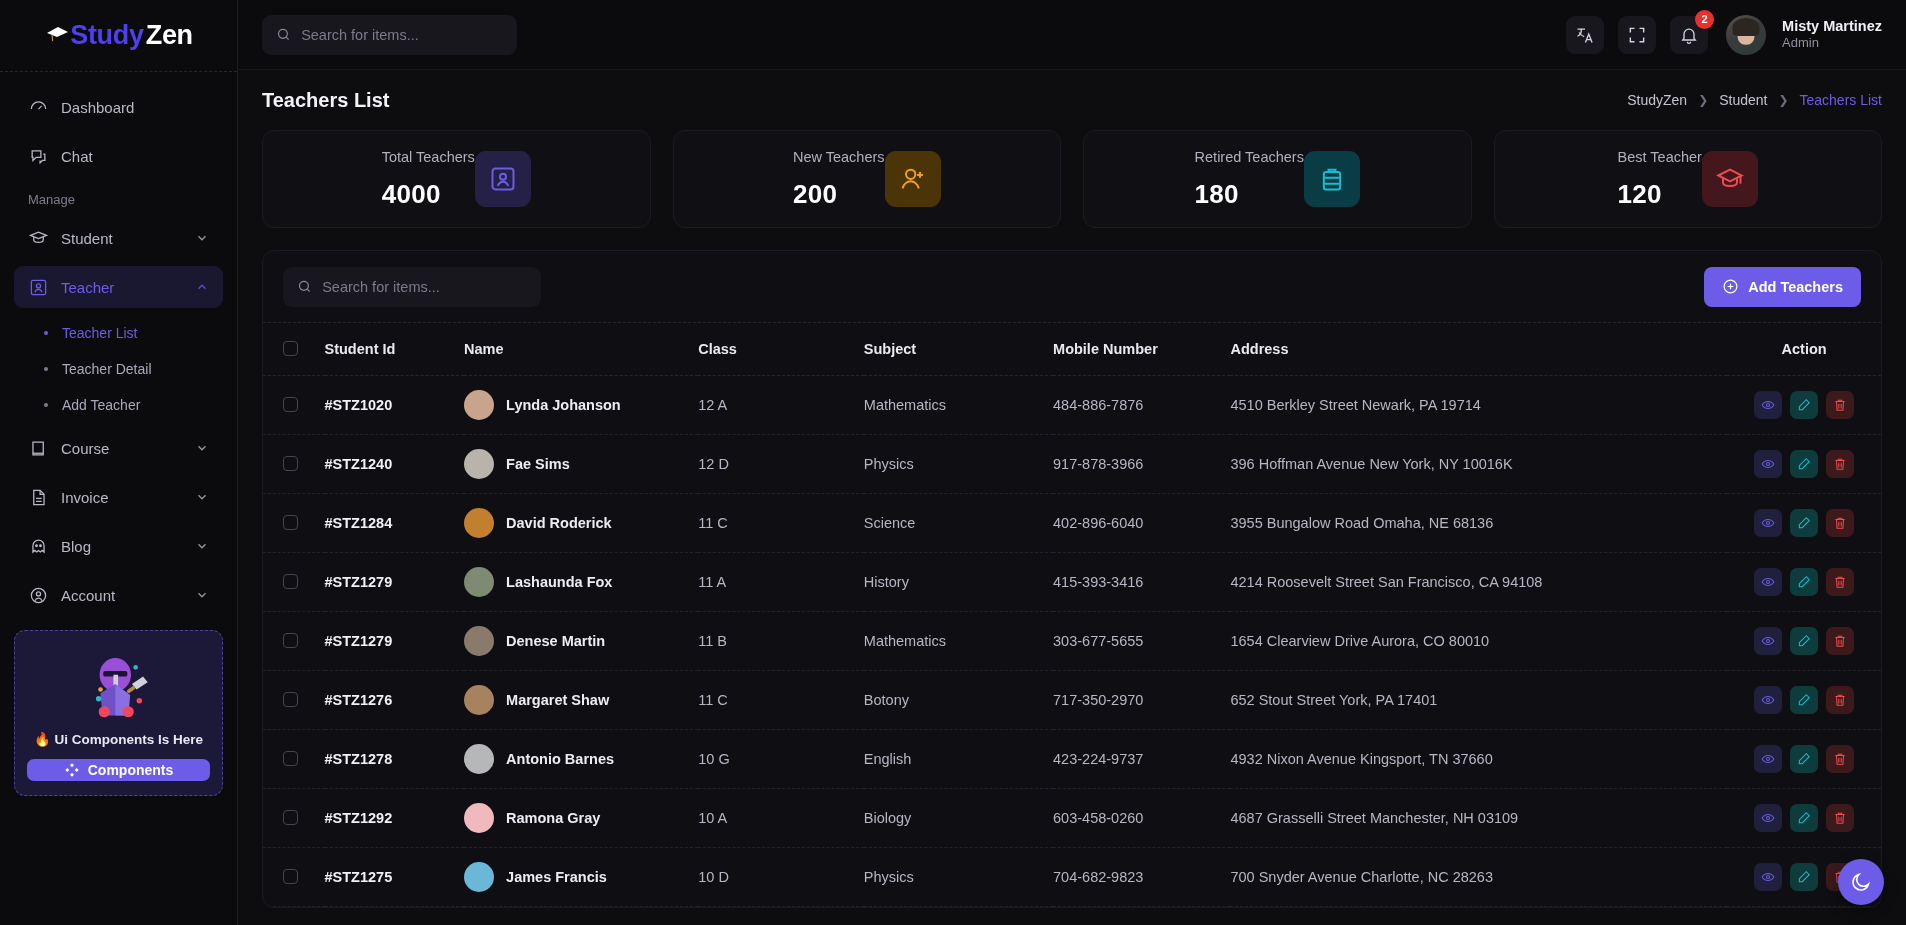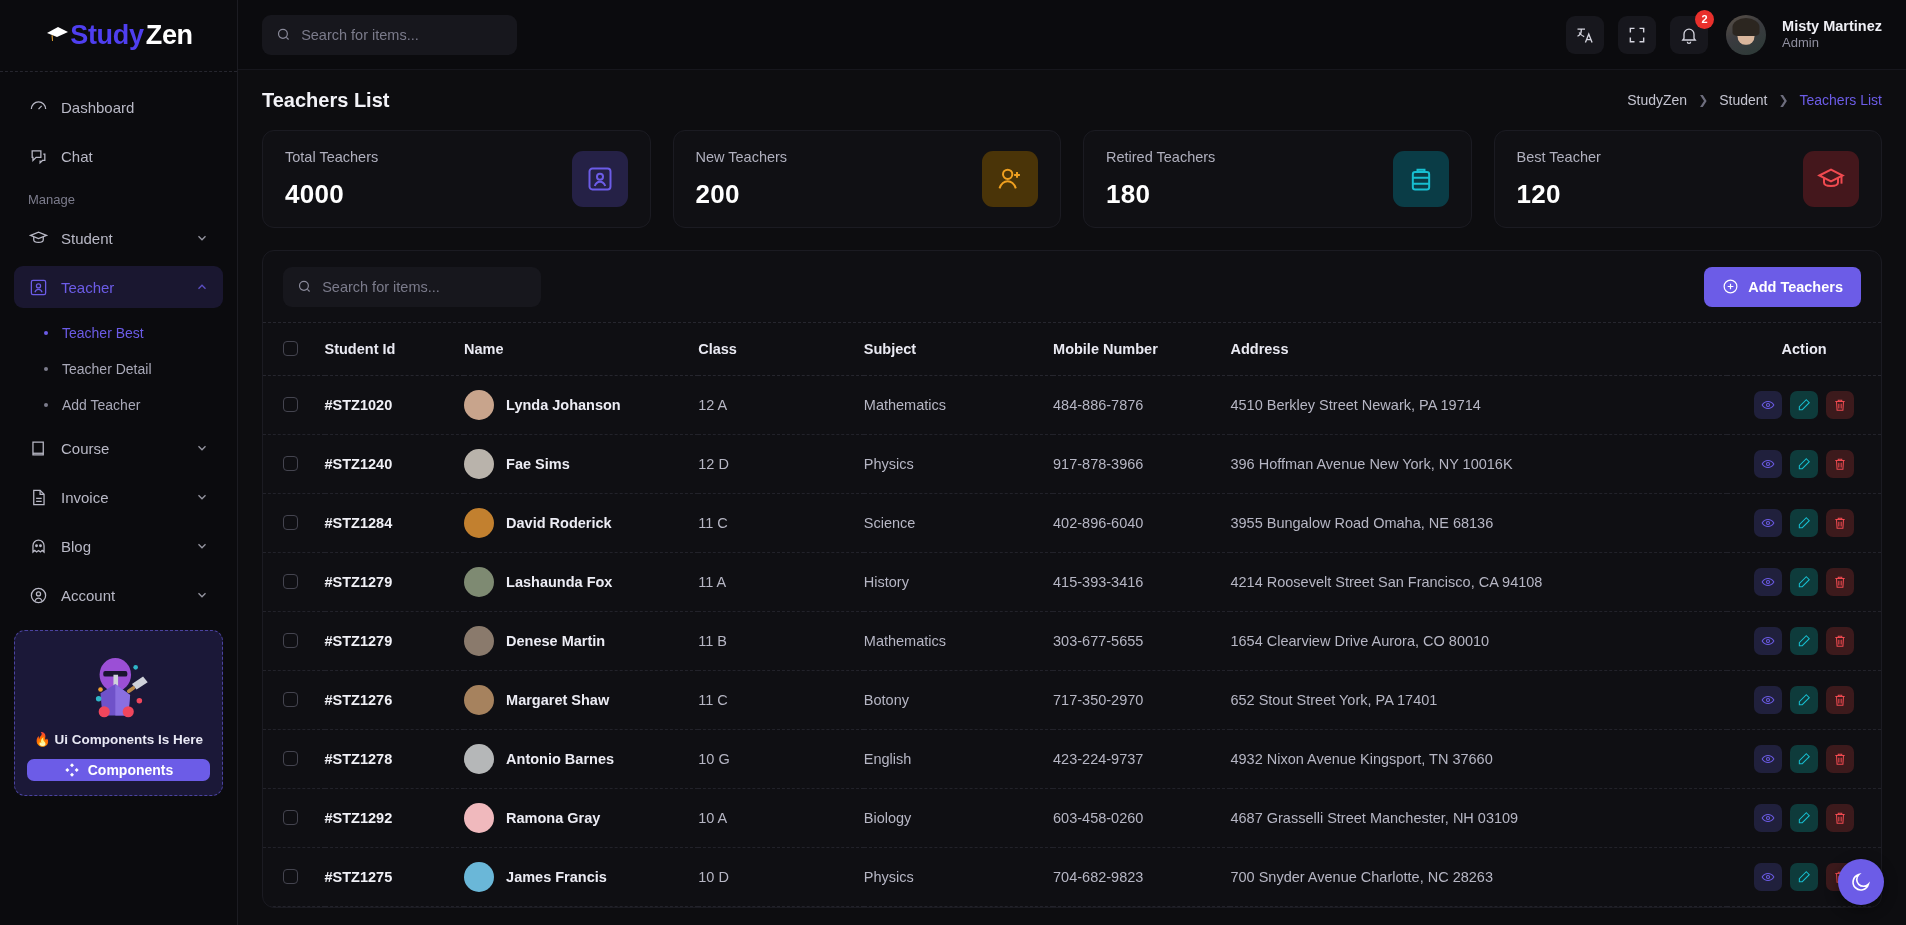--- a/index.html
+++ b/index.html
@@ -163,21 +163,21 @@
   .crumb-sep { color: #6d6d7d; font-size: 12px; }
 
   
   .stats { display: flex; gap: 22px; }
   .stat-card {
     flex: 1; height: 98px;
     background: #101014;
     border: 1px solid #1b1b22;
     border-radius: 12px;
     padding: 18px 22px;
-    display: flex; align-items: center; justify-content: space-between;
+    display: flex; align-items: center; justify-content: center;
   }
   .stat-label { font-size: 14.5px; color: #b0b0be; }
   .stat-value { font-size: 26px; font-weight: 700; color: #ffffff; margin-top: 14px; letter-spacing: .3px; }
   .stat-icon {
     width: 56px; height: 56px; border-radius: 11px;
     display: flex; align-items: center; justify-content: center; flex-shrink: 0;
   }
   .stat-icon svg { width: 28px; height: 28px; }
 
   
@@ -335,21 +335,21 @@
         </span>
         <span class="nav-label">Teacher</span>
         <svg class="chev" viewBox="0 0 24 24" fill="none" stroke="#6c5ce7" stroke-width="2.2">
             <path d="M6 15l6-6 6 6"></path>
           </svg>
       </div>
 
       <div class="sub-list">
         <div class="sub-item active">
           <span class="dot"></span>
-          <span>Teacher Best</span>
+          <span>Teacher List</span>
         </div>
         <div class="sub-item">
           <span class="dot"></span>
           <span>Teacher Detail</span>
         </div>
         <div class="sub-item">
           <span class="dot"></span>
           <span>Add Teacher</span>
         </div>
       </div>

